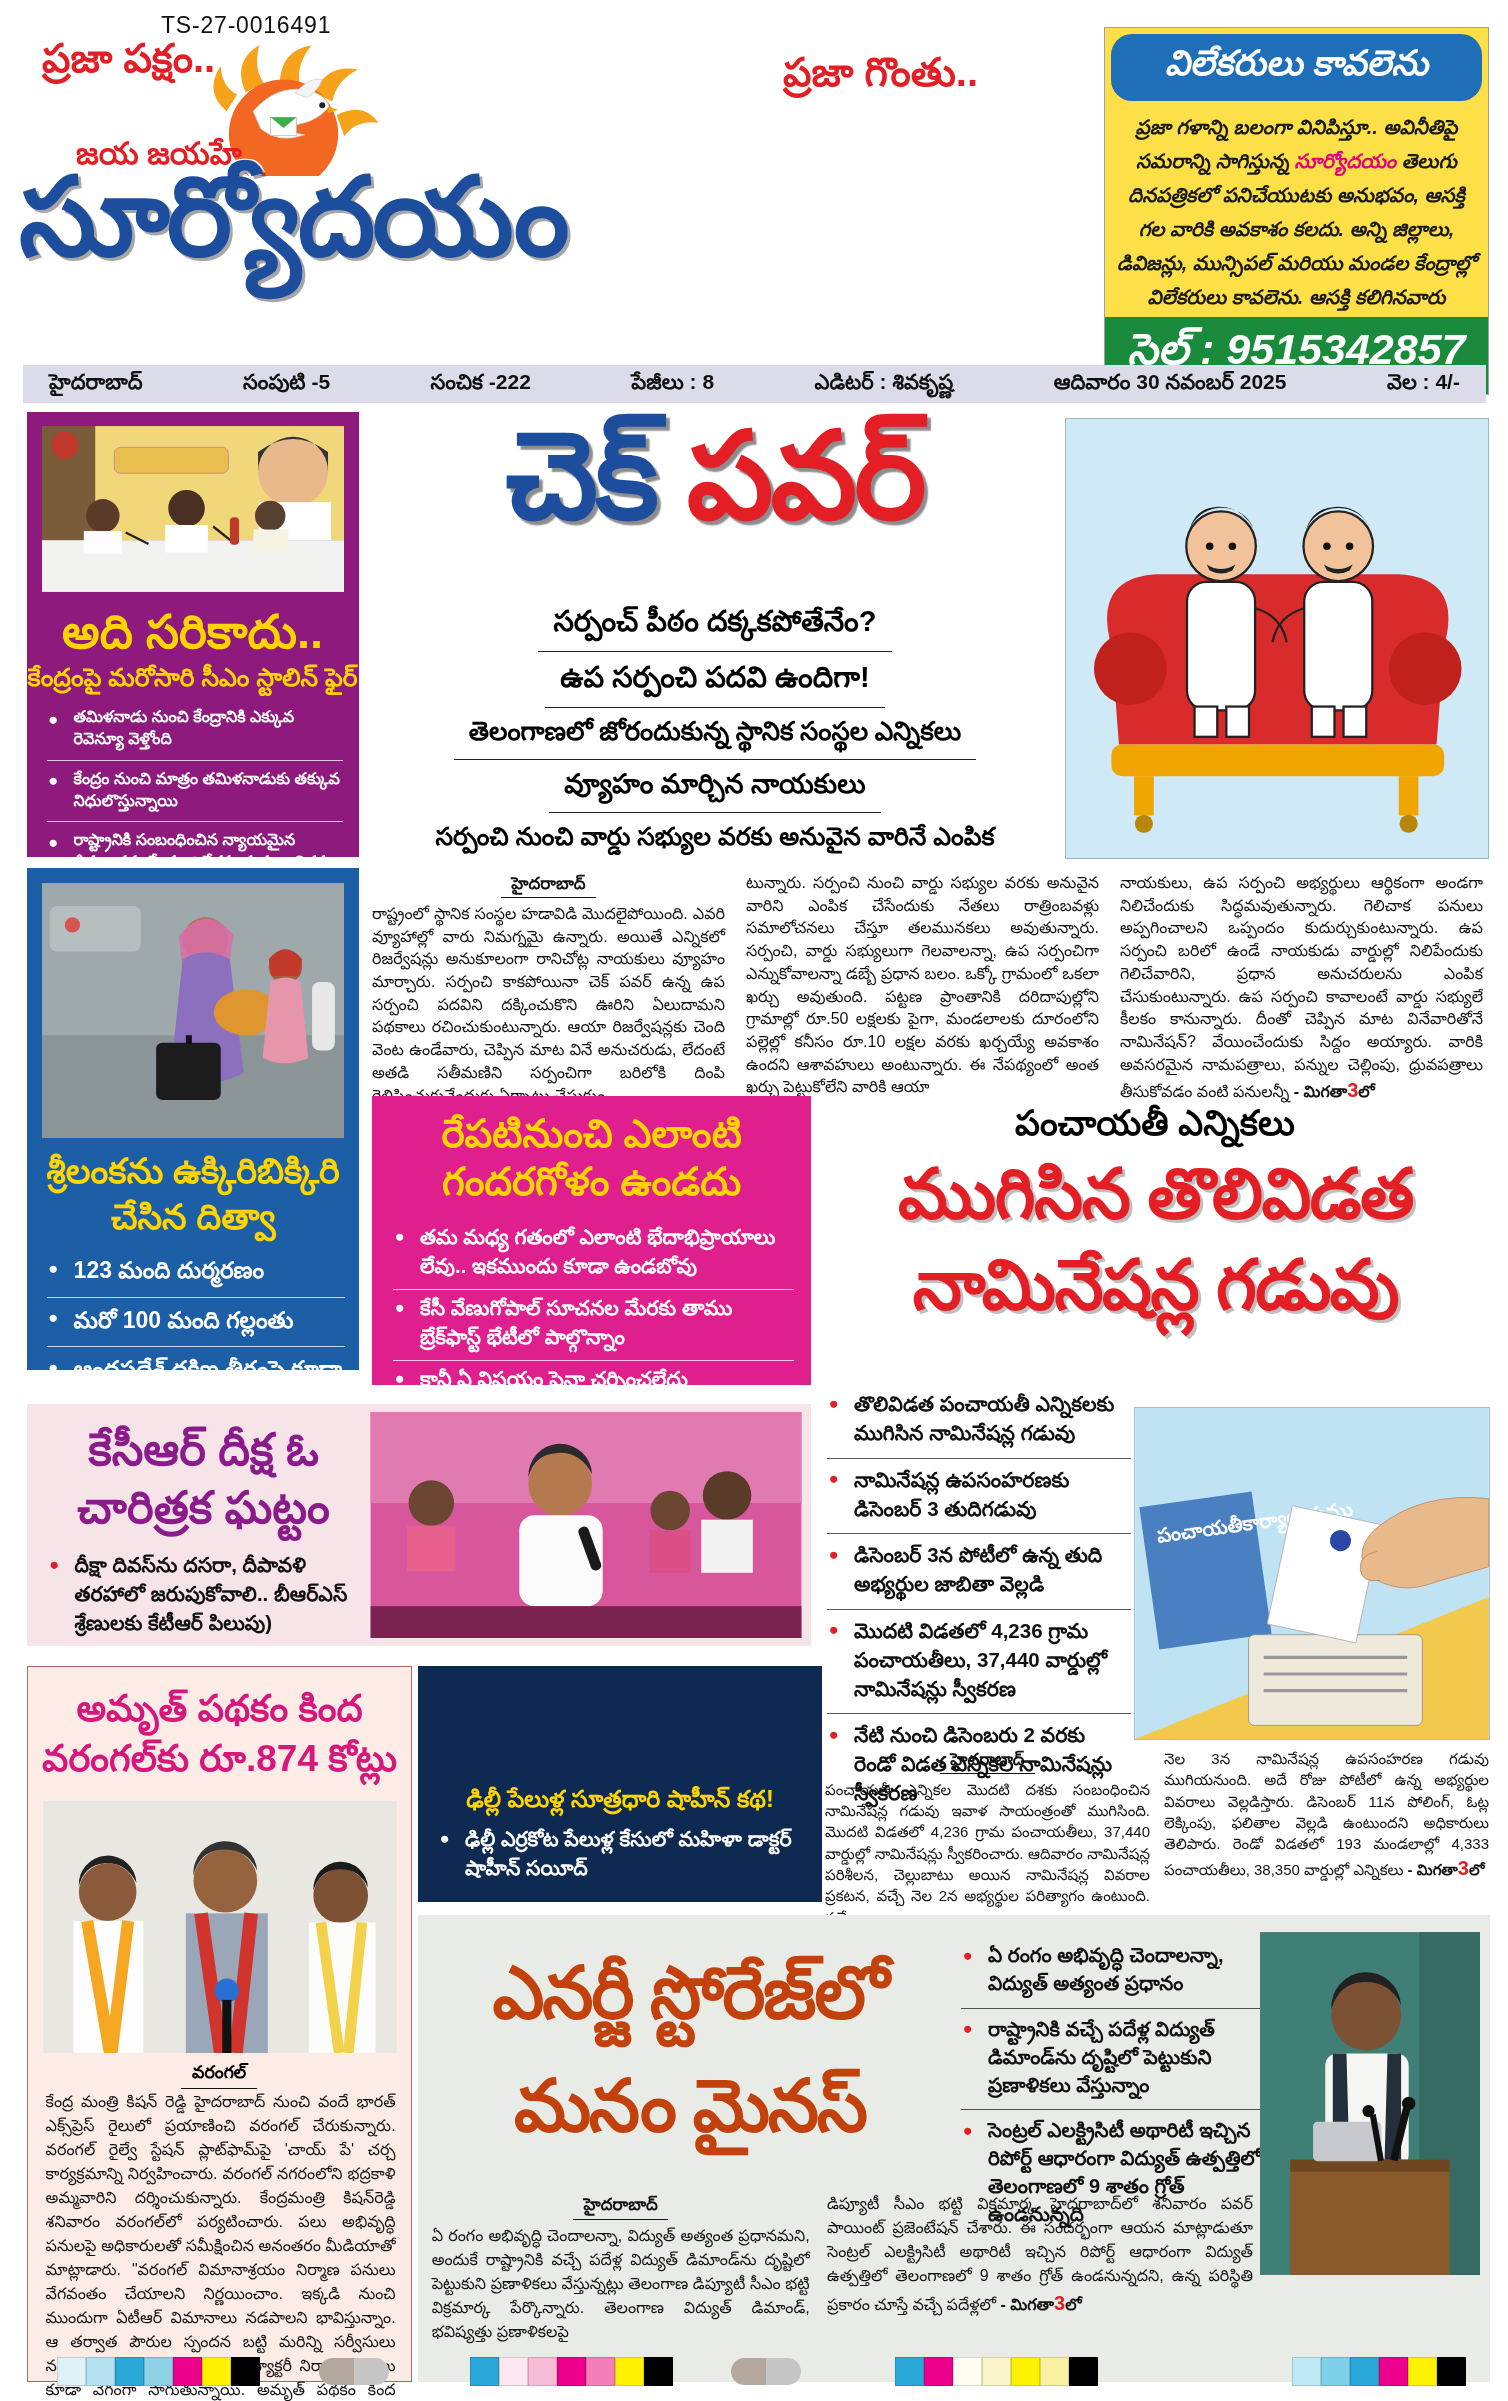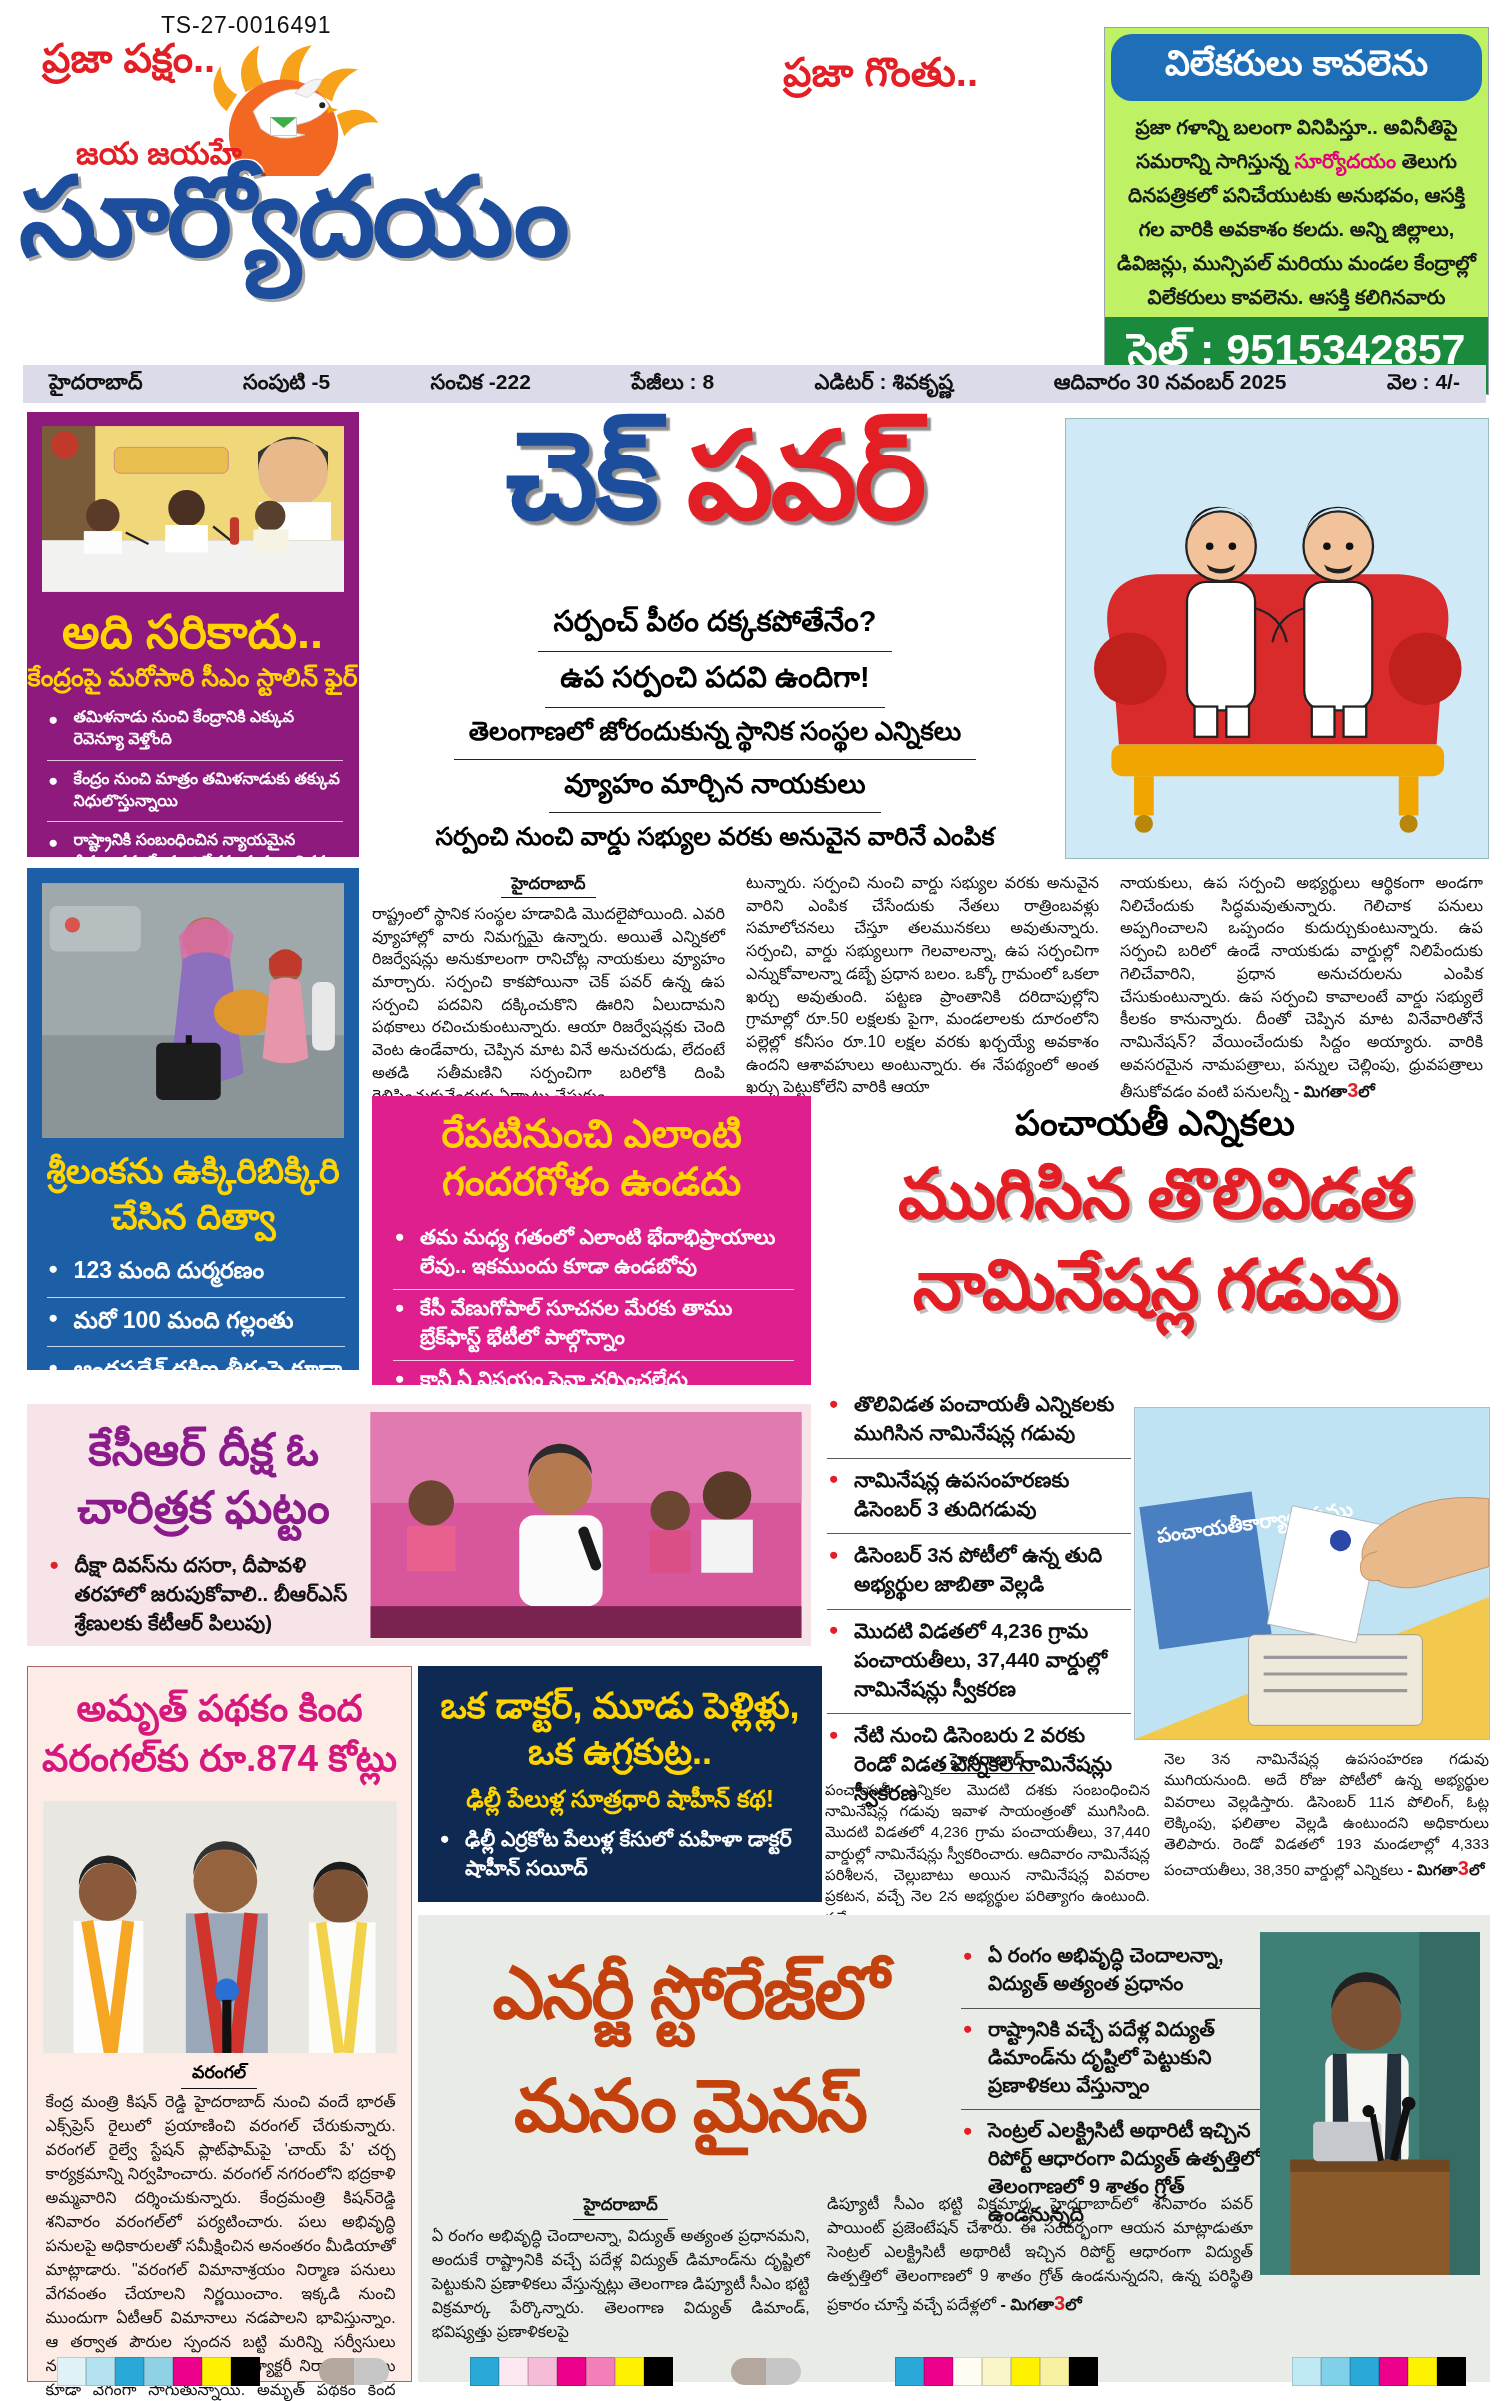--- a/index.html
+++ b/index.html
@@ -14,21 +14,21 @@
   .reg-no { left:161px; top:12px; font-size:23px; color:#111; letter-spacing:0.8px; }
   .slogan { color:#e31e24; font-weight:bold; }
   .slogan-left  { left:42px;  top:36px; font-size:40px; }
   .slogan-right { left:783px; top:50px; font-size:40px; }
   .tagline { left:76px; top:136px; font-size:31px; color:#e31e24; font-weight:bold; z-index:3; }
   .sun-logo { left:181px; top:20px; width:199px; height:156px; z-index:1; }
   .paper-title { left:19px; top:156px; width:517px; text-align:center; font-size:110px; line-height:1.1;
                  font-weight:bold; color:#1d4e9e; z-index:2; letter-spacing:-3px;
                  text-shadow:3px 3px 0 rgba(0,0,0,.35), -1.5px -1.5px 0 #fff, 1.5px -1.5px 0 #fff, -1.5px 1.5px 0 #fff; }
 
-  .recruit-ad { left:1104px; top:27px; width:385px; height:368px; background:#bef264; border:1.5px solid #9aa3ad; }
+  .recruit-ad { left:1104px; top:27px; width:385px; height:368px; background:#fde047; border:1.5px solid #9aa3ad;font-style:italic; }
   .recruit-head { margin:6px; background:#1f6fb8; border-radius:21px; color:#fff; font-size:35px;
                   font-weight:bold; text-align:center; padding:9px 0; }
   .recruit-body { font-size:20px; font-weight:bold; color:#1a1a1a; text-align:center; line-height:1.7; padding:3px 12px; }
   .recruit-highlight { color:#e5007e; }
   .recruit-phone { position:absolute; left:0; right:0; bottom:0; background:#1a8a3c; color:#fff;
                    font-size:43px; font-weight:bold; text-align:center; padding:7.6px 0 9px; }
 
   
   .date-bar { left:23px; top:365px; width:1463px; height:38px; background:#dcdbe9;
               display:flex; align-items:center; justify-content:space-between; padding:0 26px;
@@ -373,21 +373,20 @@
           <path d="M208 86 a42 42 0 0 1 84 -4 q-16 -30 -46 -28 q-30 2 -38 32z" fill="#2b2b2b"></path>
           <rect x="196" y="136" width="110" height="120" rx="20" fill="#fbfbfb"></rect>
           <rect x="282" y="150" width="14" height="60" rx="6" fill="#1a1a1a" transform="rotate(-20 289 180)"></rect>
         </g>
         <rect y="256" width="568" height="42" fill="#7a2250"></rect>
       </svg>
     </div>
   </div>
 
   <div class="abs doctor-box">
-    <div class="abs doctor-head">ఒక డాక్టర్, మూడు పెళ్లిళ్లు, ఒక ఉగ్రకుట్ర..</div>
     <div class="abs doctor-sub">ఢిల్లీ పేలుళ్ల సూత్రధారి షాహీన్ కథ!</div>
     <ul class="bullets white">
       <li>ఢిల్లీ ఎర్రకోట పేలుళ్ల కేసులో మహిళా డాక్టర్ షాహీన్ సయీద్</li>
     </ul>
   </div>
 
   <div class="abs war-box">
     <div class="abs war-head">అమృత్ పథకం కింద వరంగల్‌కు రూ.874 కోట్లు</div>
     <div class="abs war-photo photo">
       <svg viewBox="0 0 466 332">

